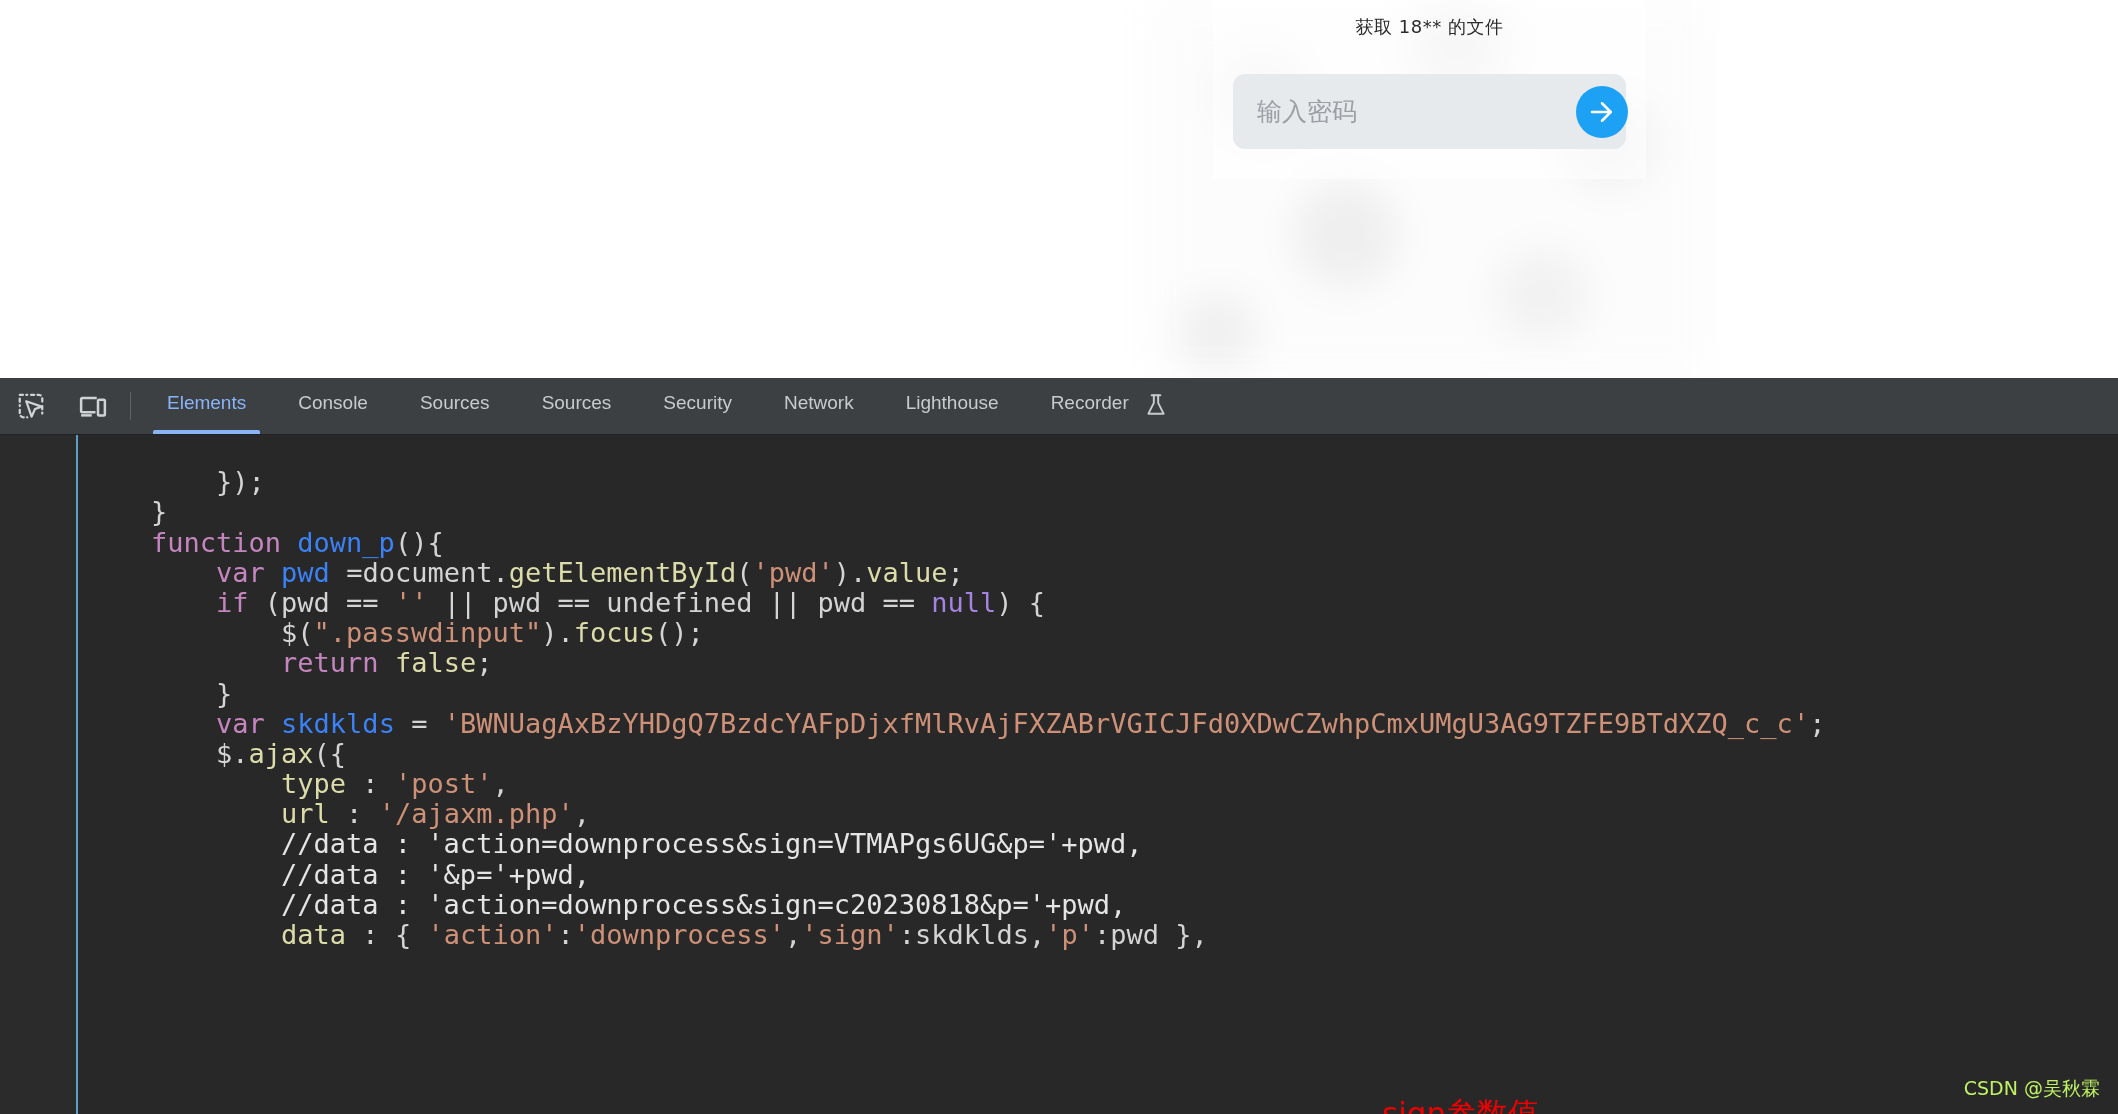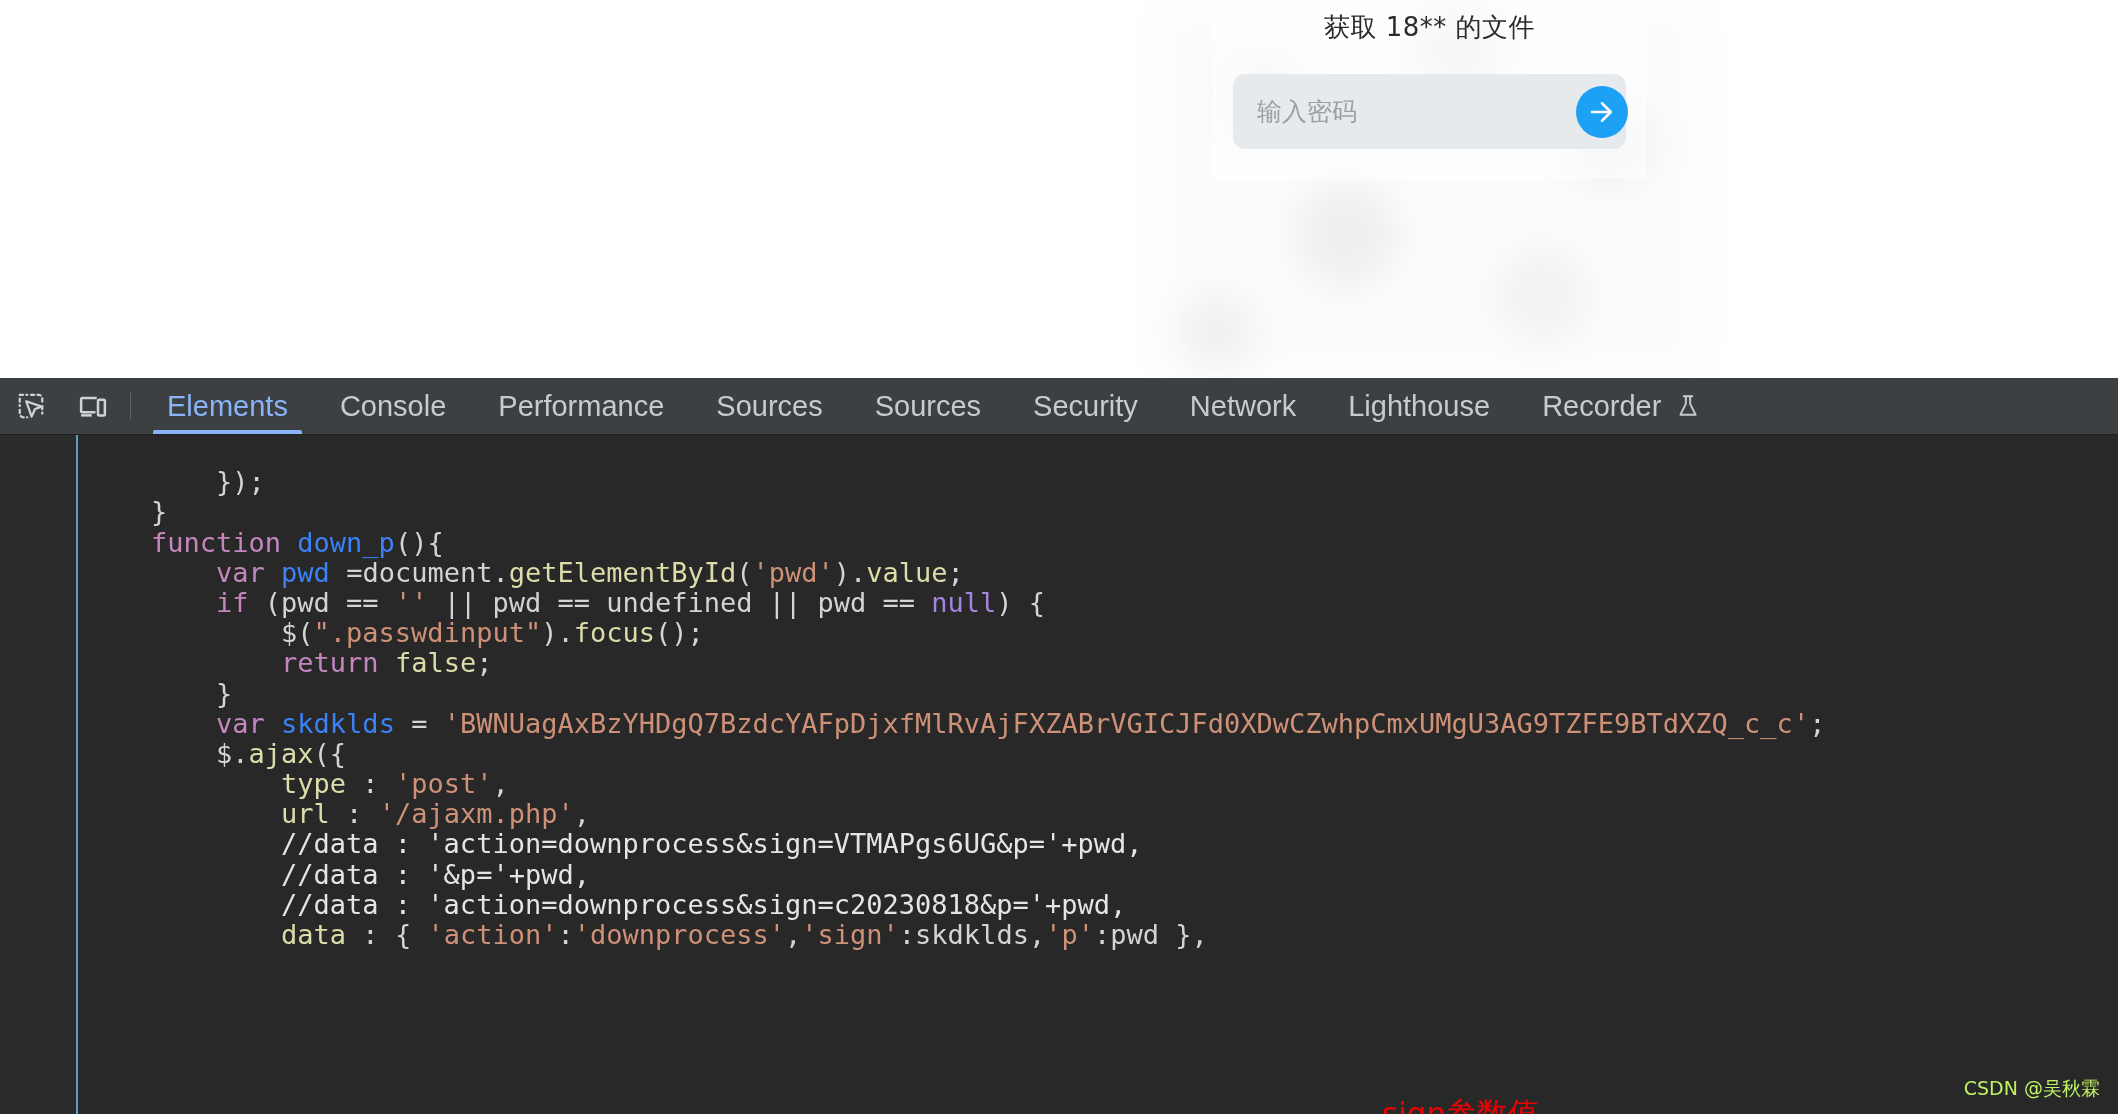--- a/index.html
+++ b/index.html
@@ -49,21 +49,21 @@
   .panel-card {
     position: absolute;
     left: 1213px; top: -30px;
     width: 433px;
     padding: 40px 0 30px 0;
     background: rgba(255,255,255,0.55);
     text-align: center;
   }
 
   .panel-title {
-    font-size: 26px;
+    font-size: 18px;
     color: #2b2b2b;
     letter-spacing: .5px;
     line-height: 34px;
     font-family: "DejaVu Sans", "Liberation Sans", sans-serif;
   }
 
   .pwd-row {
     margin: 30px 20px 0 20px;
     height: 75px;
     background: #e6eaed;
@@ -134,23 +134,23 @@
 
   .dt-tabs {
     display: flex;
     align-items: stretch;
     flex: 1 1 auto;
   }
 
   .dt-tab {
     position: relative;
     display: flex;
-    align-items: center;
-    padding: 8px 26px;
-    font-size: 29px;
+    align-items: flex-start;
+    padding: 14px 26px;
+    font-size: 19px;
     color: #c8cbce;
     cursor: pointer;
     white-space: nowrap;
     font-family: "Liberation Sans", "DejaVu Sans", sans-serif;
   }
   .dt-tab.active { color: #8ab4f8; }
   .dt-tab.active::after {
     content: "";
     position: absolute;
     left: 12px; right: 12px; bottom: 0;
@@ -267,23 +267,20 @@
       <div class="dt-sep"></div>
 
       <div class="dt-tabs">
         <div class="dt-tab active">
           <span>Elements</span>
         </div>
         <div class="dt-tab">
           <span>Console</span>
         </div>
         <div class="dt-tab">
-          <span>Performance</span>
-        </div>
-        <div class="dt-tab">
           <span>Sources</span>
         </div>
         <div class="dt-tab">
           <span>Sources</span>
         </div>
         <div class="dt-tab">
           <span>Security</span>
         </div>
         <div class="dt-tab">
           <span>Network</span>

